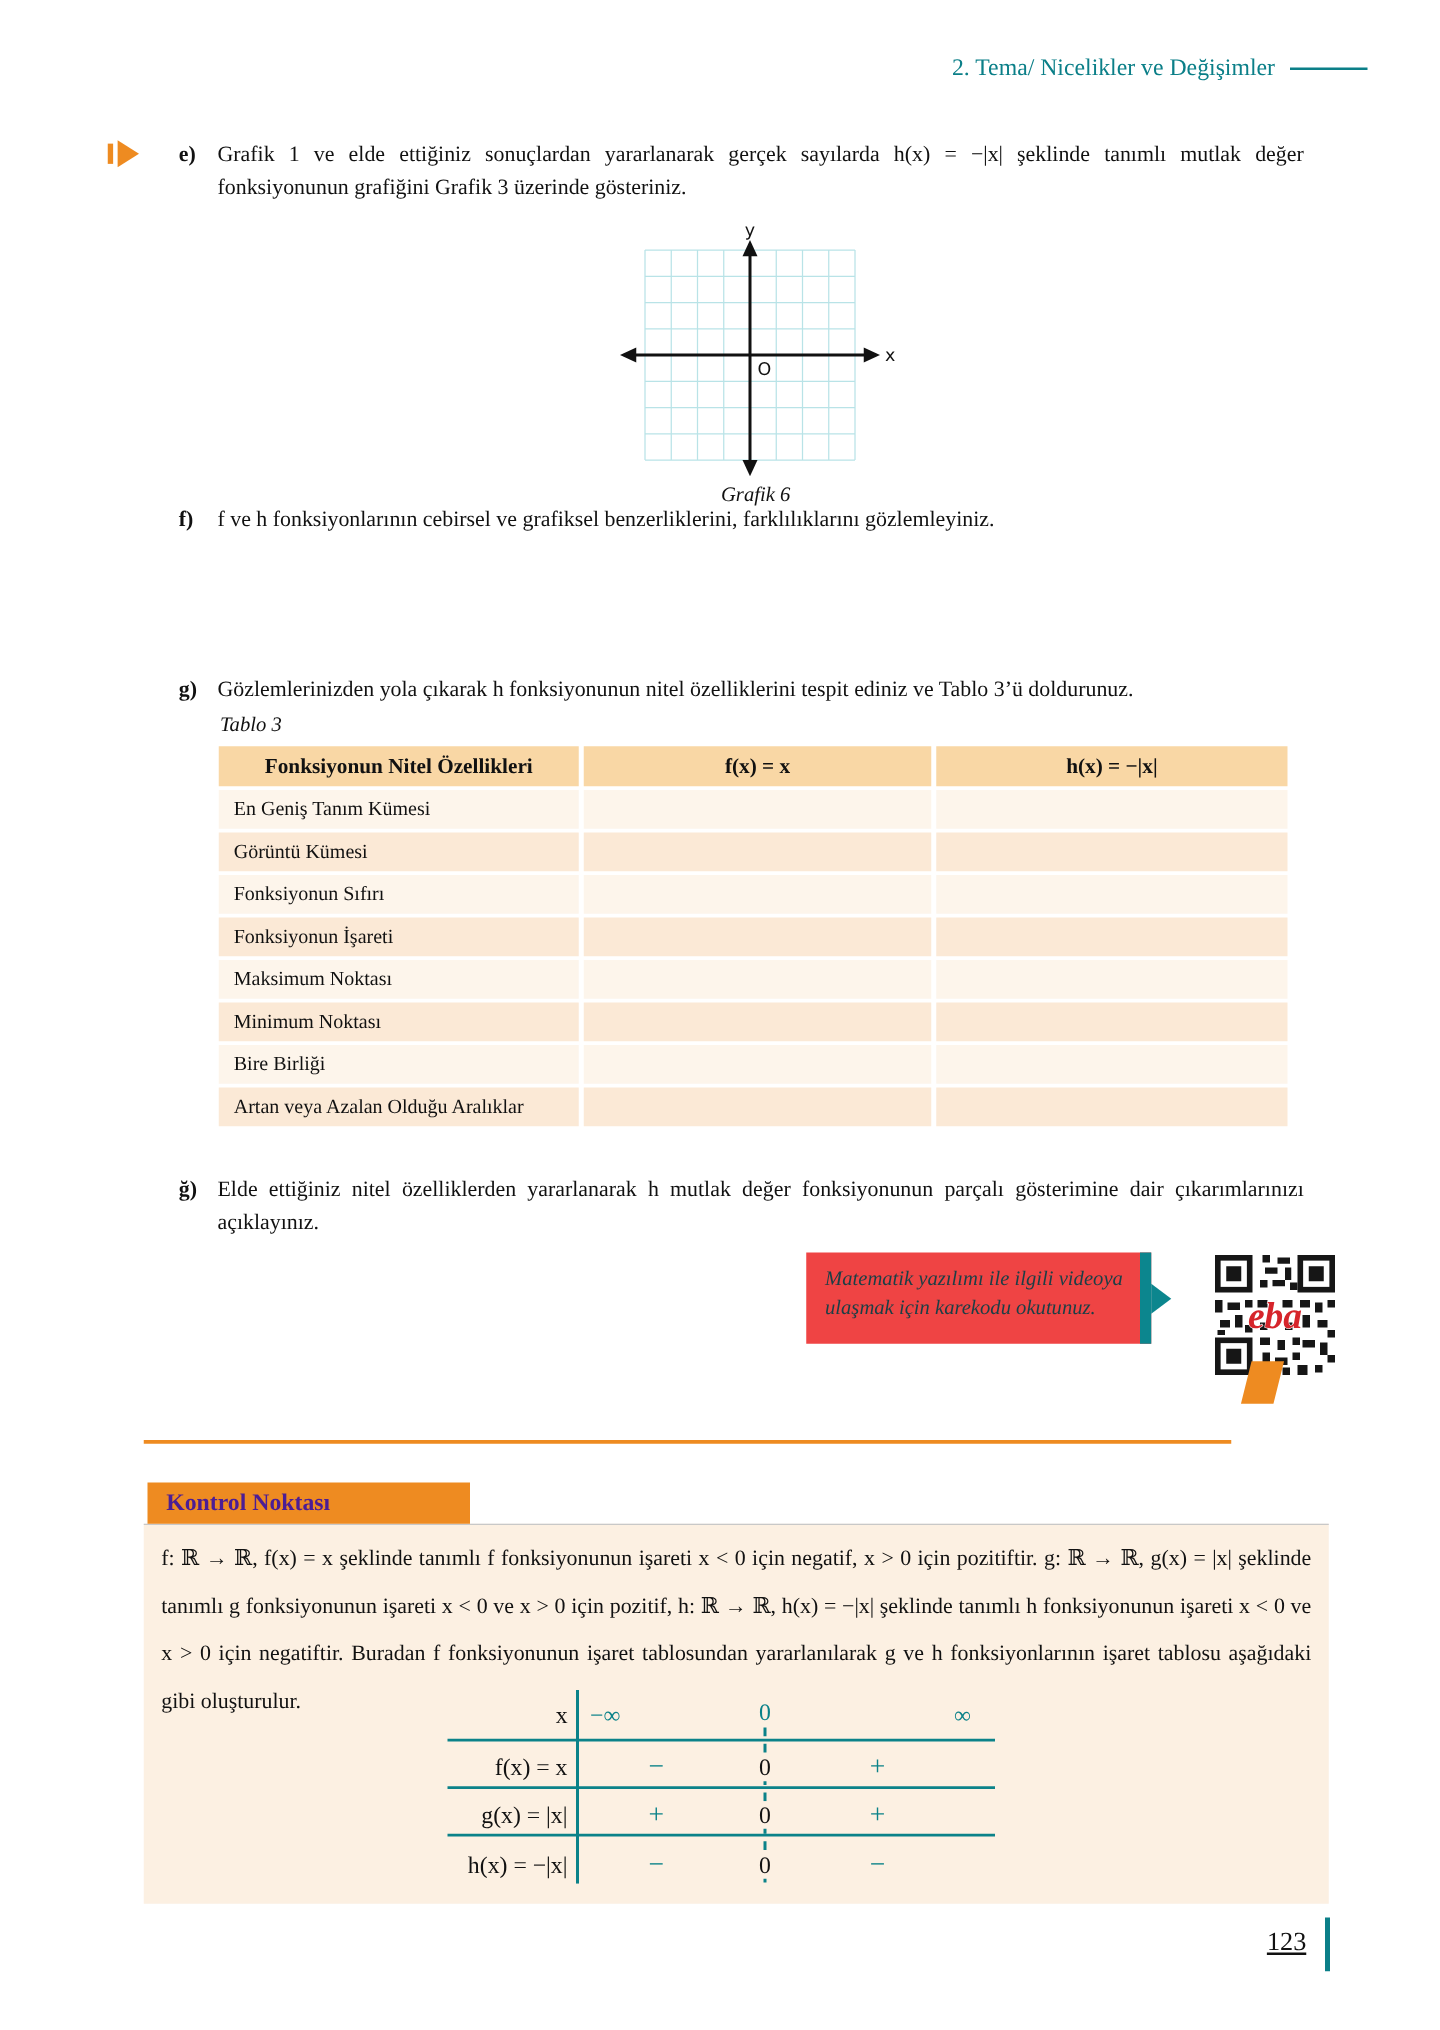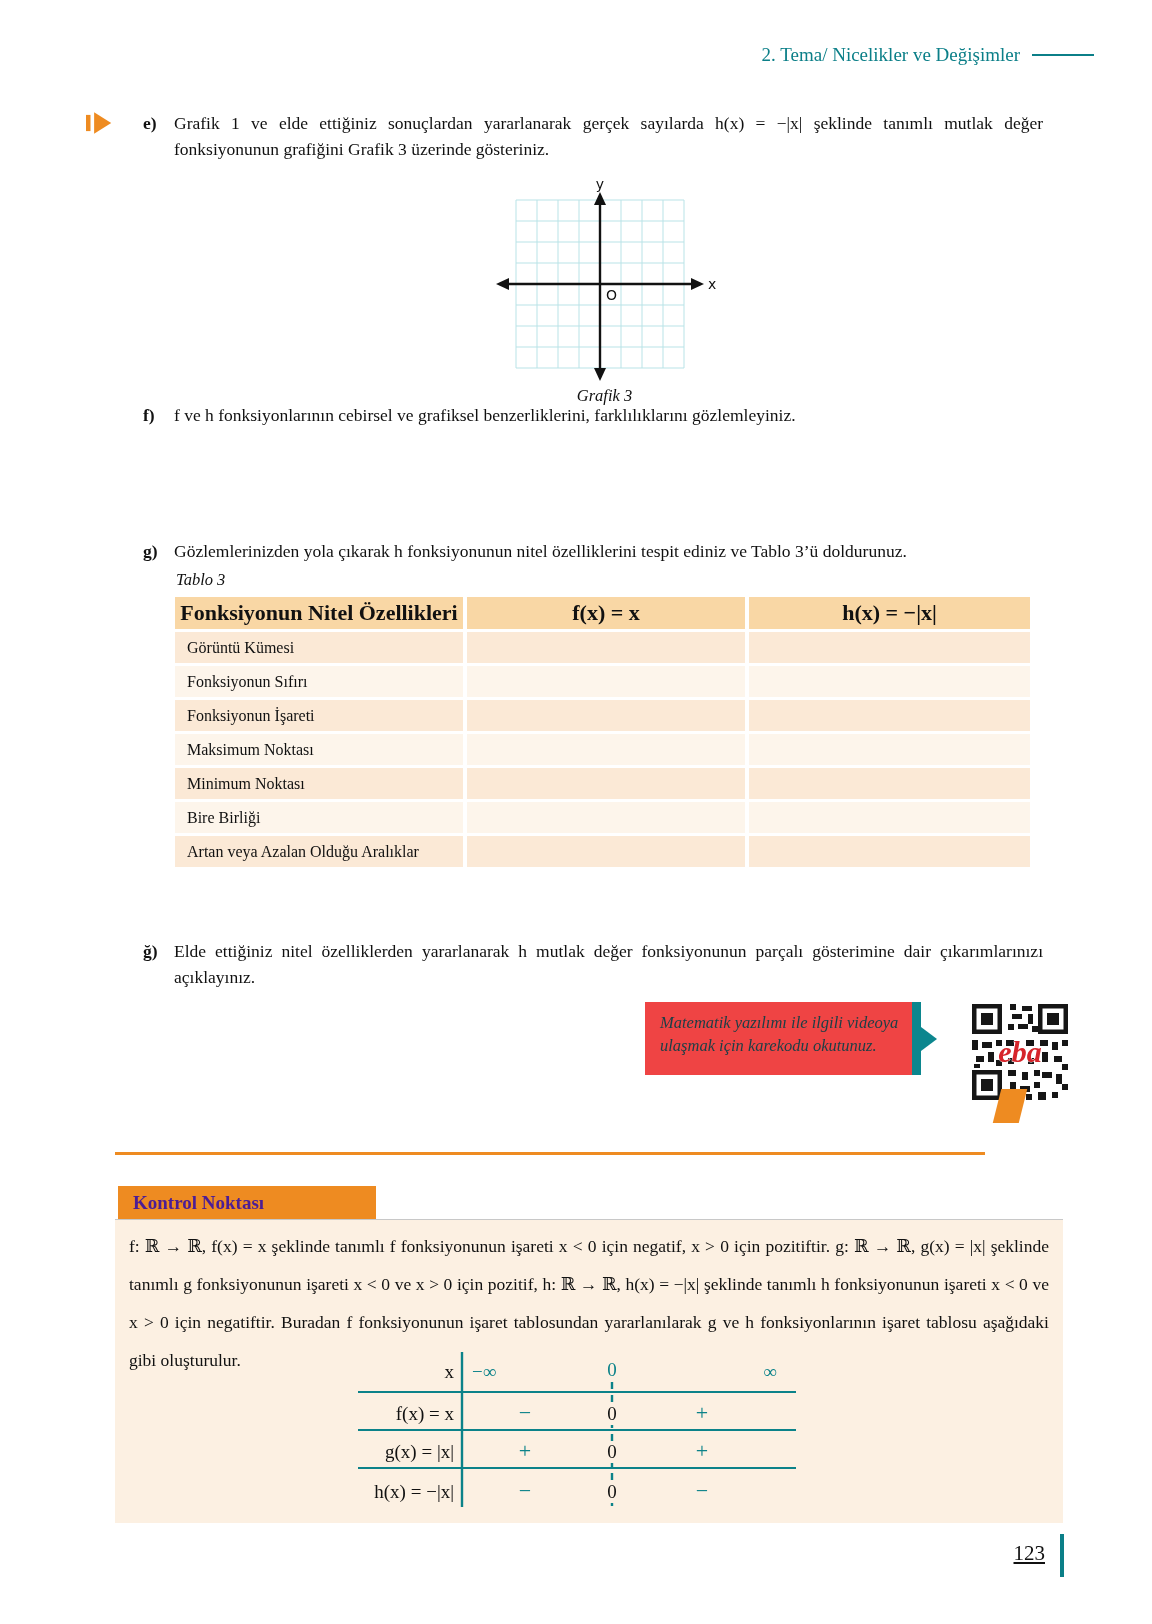--- a/index.html
+++ b/index.html
@@ -22,21 +22,21 @@
   .graph-caption{position:absolute;left:492px;top:386px;width:225px;text-align:center;
                  font-style:italic;font-size:16.5px;}
   .glabel{font-family:"DejaVu Sans","Liberation Sans",sans-serif;font-size:14px;fill:#111;}
 
   
   .t3-caption{position:absolute;left:176px;top:570px;font-style:italic;font-size:16.5px;}
   .t3{position:absolute;left:175px;top:597px;width:855px;}
   .t3-row{display:grid;grid-template-columns:288px 278px 281px;column-gap:4px;margin-bottom:3px;}
   .t3-row > div{height:31px;line-height:31px;font-size:16px;}
   .t3-head > div{height:32px;line-height:32px;background:#f9d7a5;font-weight:bold;
-                 text-align:center;font-size:22px;font-family:Liberation Serif, serif;}
+                 text-align:center;font-size:17px;font-family:Liberation Serif, serif;}
   .rl > div{background:#fdf5eb;}
   .rd > div{background:#fbe9d6;}
   .t3 .lab{padding-left:12px;}
 
   
   .callout{position:absolute;left:645px;top:1002px;width:252px;height:64px;background:#ef4444;
            border-right:9px solid #0c868e;padding:9px 0 0 15px;font-style:italic;
            font-size:16.5px;line-height:23px;color:#1b3f46;}
   .callout:after{content:"";position:absolute;right:-25px;top:50%;margin-top:-12px;
            border-left:16px solid #0c868e;border-top:12px solid transparent;
@@ -115,38 +115,43 @@
     <g fill="#111">
       <polygon points="4,106 17,100 17,112"></polygon>
       <polygon points="212,106 199,100 199,112"></polygon>
       <polygon points="108,14 102,27 114,27"></polygon>
       <polygon points="108,203 102,190 114,190"></polygon>
     </g>
     <text class="glabel" x="108" y="11" text-anchor="middle">y</text>
     <text class="glabel" x="216" y="111" text-anchor="start">x</text>
     <text class="glabel" x="114" y="122" text-anchor="start">O</text>
   </svg>
-  <div class="graph-caption">Grafik 3</div>
+  <div class="graph-caption">Grafik 6</div>
 
   <div class="item" style="top:402px">
     <span class="item-label">f)</span>
     <span class="item-text" style="text-align:left">f ve h fonksiyonlarının cebirsel ve grafiksel benzerliklerini, farklılıklarını gözlemleyiniz.</span>
   </div>
 
   <div class="item" style="top:538px">
     <span class="item-label">g)</span>
     <span class="item-text" style="text-align:left">Gözlemlerinizden yola çıkarak h fonksiyonunun nitel özelliklerini tespit ediniz ve Tablo 3’ü doldurunuz.</span>
   </div>
 
   <div class="t3-caption">Tablo 3</div>
   <div class="t3">
     <div class="t3-row t3-head">
       <div>Fonksiyonun Nitel Özellikleri</div>
       <div>f(x) = x</div>
       <div>h(x) = −|x|</div>
+    </div>
+    <div class="t3-row rl">
+      <div class="lab">En Geniş Tanım Kümesi</div>
+        <div></div>
+        <div></div>
     </div>
     <div class="t3-row rd">
       <div class="lab">Görüntü Kümesi</div>
         <div></div>
         <div></div>
     </div>
     <div class="t3-row rl">
       <div class="lab">Fonksiyonun Sıfırı</div>
         <div></div>
         <div></div>

